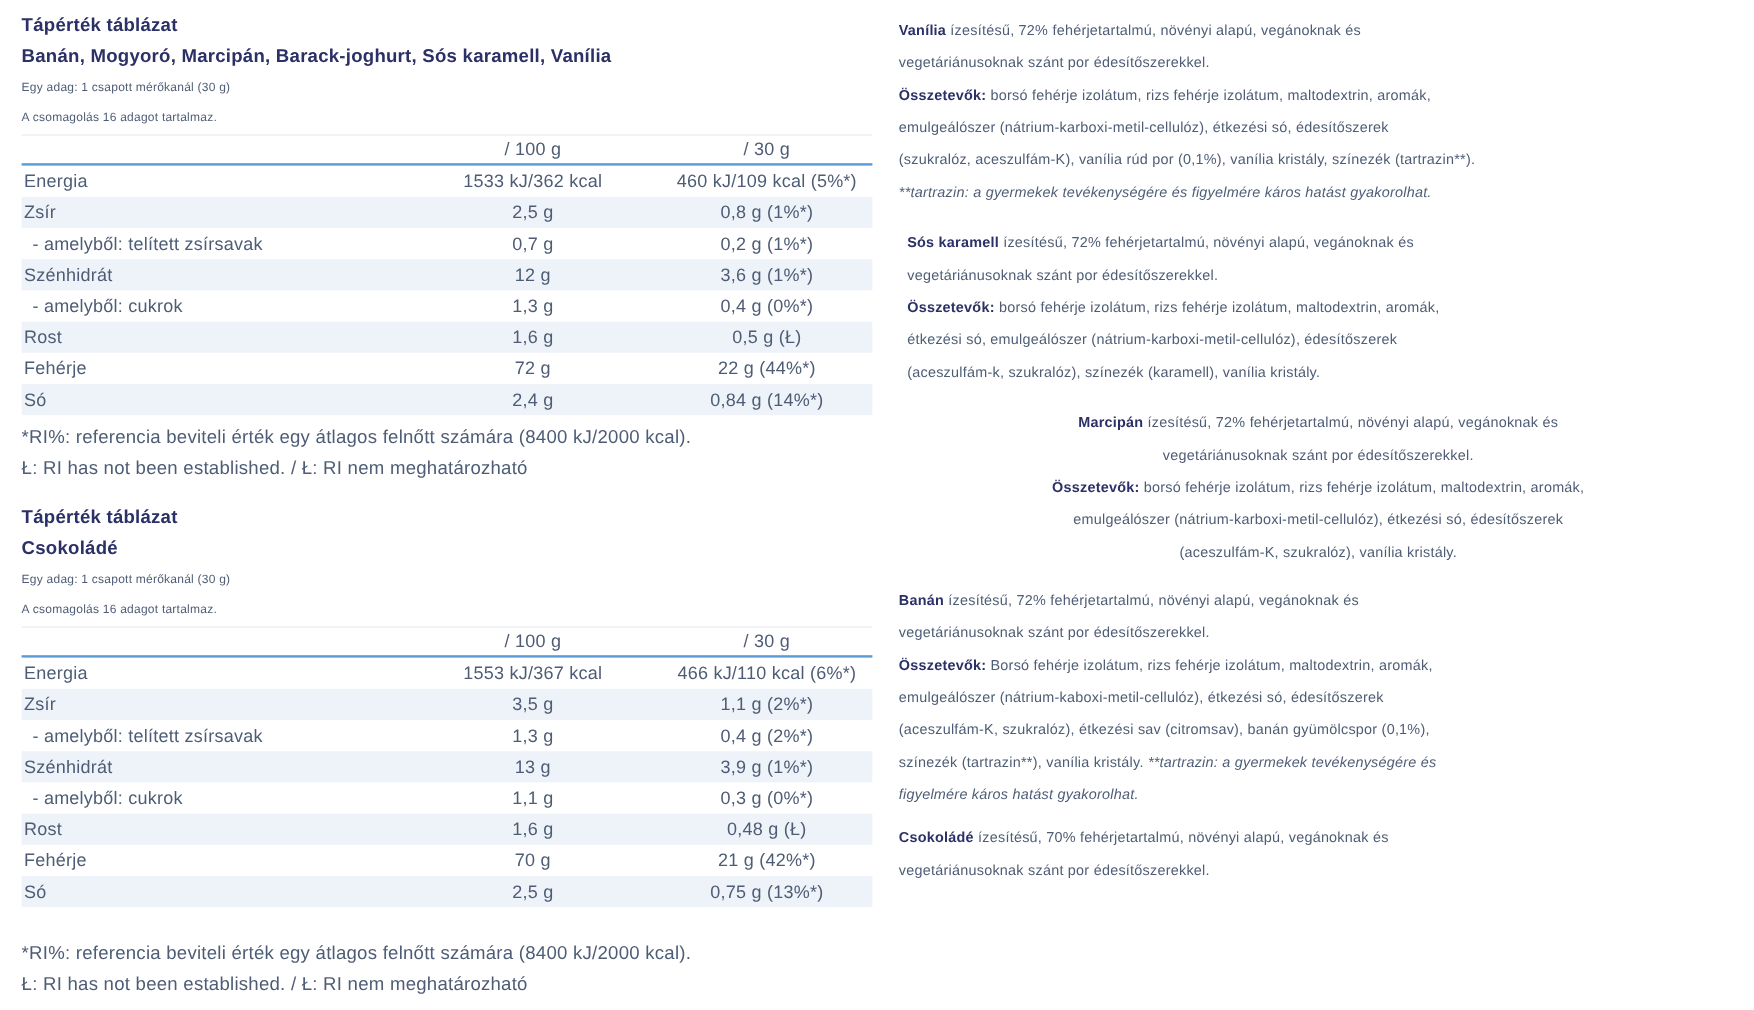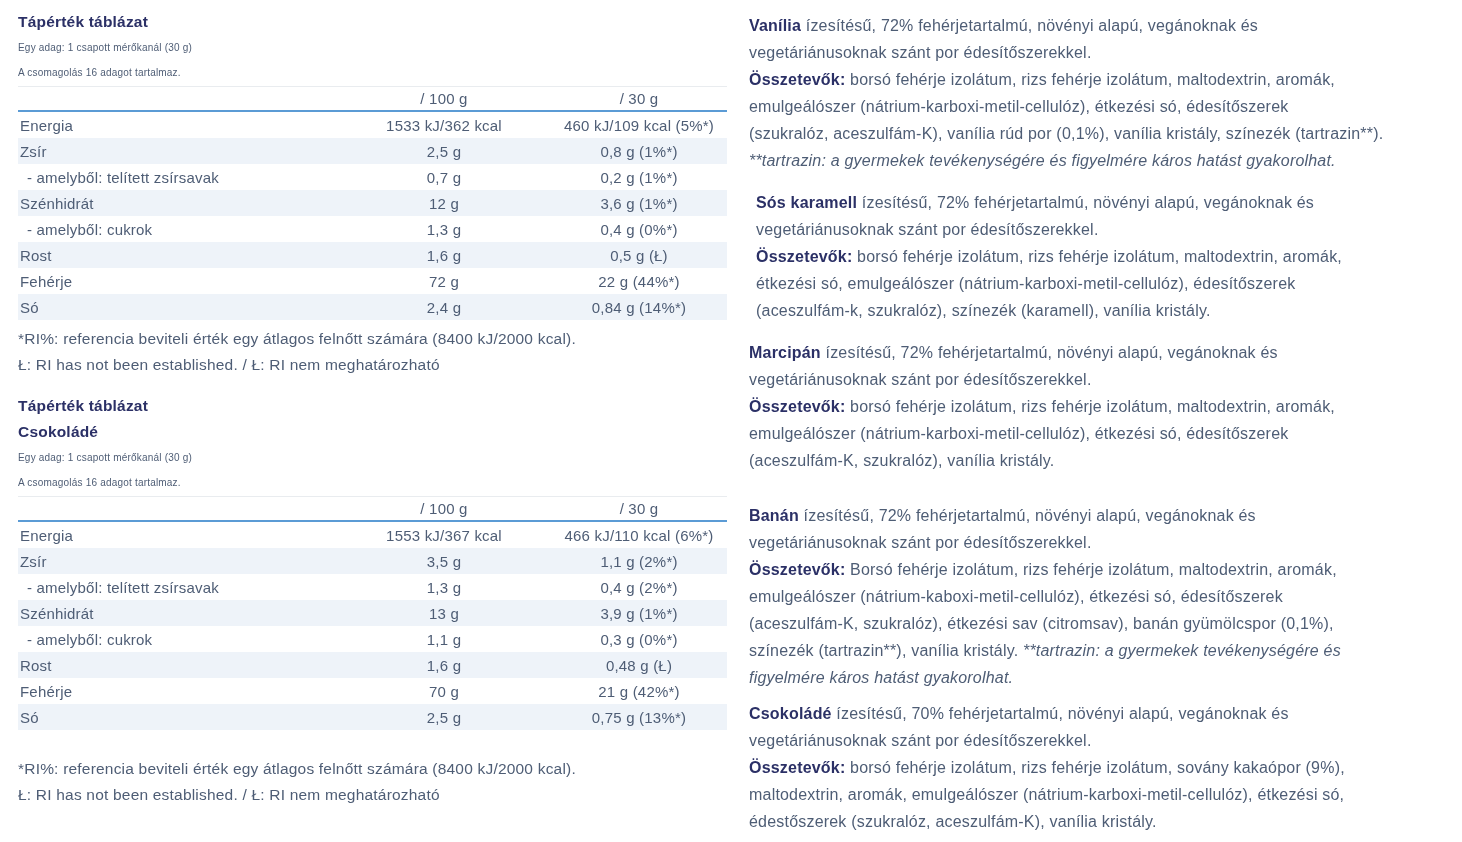--- a/index.html
+++ b/index.html
@@ -32,37 +32,38 @@
   .t-body .trow:nth-child(even){background:var(--alt);}
   .c-label{width:312px;padding-left:2px;white-space:nowrap;overflow:hidden;}
   .trow.sub .c-label{padding-left:9px;}
   .c-100{width:228px;text-align:center;white-space:nowrap;}
   .c-30{width:165px;text-align:center;padding-right:3px;white-space:nowrap;}
   .footnotes{font-size:15.5px;line-height:26px;margin-top:6px;color:var(--body);}
   .footnotes.gap-lg{margin-top:26px;}
   .tbl-block.second{margin-top:18px;}
   
   .right-col{width:735px;padding:12px 14px 0 22px;}
-  .ing-section{font-size:16px;line-height:27px;margin:0 0 15px 0;color:var(--body);}
+  .ing-section{font-size:12px;line-height:27px;margin:0 0 15px 0;color:var(--body);}
   .ing-section.indent{padding-left:7px;}
-  .ing-section.gap-md{margin-bottom:28px;}
+  .ing-section.gap-md{margin-bottom:13px;text-align:center;}
   .ing-section.gap-lg{margin-bottom:9px;}
   .flavor,.ing-label{font-weight:bold;color:var(--navy);}
   .ml{white-space:pre-line;}
   .warn{font-style:italic;}
 </style>
 </head>
 <body>
 
 <div class="page">
 
   <div class="left-col">
 
     <div class="tbl-block">
       <div class="tbl-title">Tápérték táblázat</div>
+      <div class="tbl-subtitle">Banán, Mogyoró, Marcipán, Barack-joghurt, Sós karamell, Vanília</div>
       <div class="serving">Egy adag: 1 csapott mérőkanál (30 g)</div>
       <div class="serving last">A csomagolás 16 adagot tartalmaz.</div>
 
       <div class="hdr-row">
         <div class="c-label"></div>
         <div class="c-100">/ 100 g</div>
         <div class="c-30">/ 30 g</div>
       </div>
 
       <div class="t-body">
@@ -218,21 +219,16 @@
 emulgeálószer (nátrium-kaboxi-metil-cellulóz), étkezési só, édesítőszerek
 (aceszulfám-K, szukralóz), étkezési sav (citromsav), banán gyümölcspor (0,1%),
 színezék (tartrazin**), vanília kristály. </span><span class="warn ml">**tartrazin: a gyermekek tevékenységére és
 figyelmére káros hatást gyakorolhat.</span>
       </div>
     </div>
 
     <div class="ing-section">
       <span class="flavor">Csokoládé</span><span class="ml"> ízesítésű, 70% fehérjetartalmú, növényi alapú, vegánoknak és
 vegetáriánusoknak szánt por édesítőszerekkel.</span>
-      <div>
-        <span class="ing-label">Összetevők:</span><span class="ml"> borsó fehérje izolátum, rizs fehérje izolátum, sovány kakaópor (9%),
-maltodextrin, aromák, emulgeálószer (nátrium-karboxi-metil-cellulóz), étkezési só,
-édestőszerek (szukralóz, aceszulfám-K), vanília kristály.</span>
-      </div>
     </div>
 
   </div>
 </div>
 
 </body></html>

